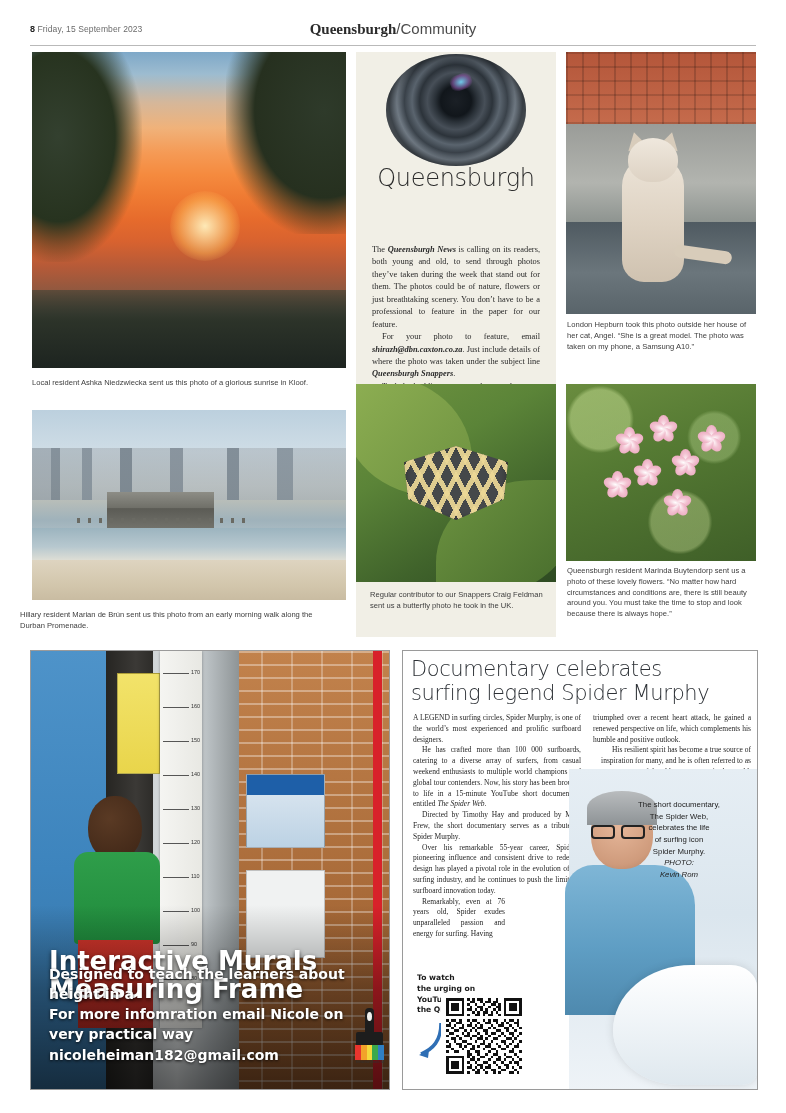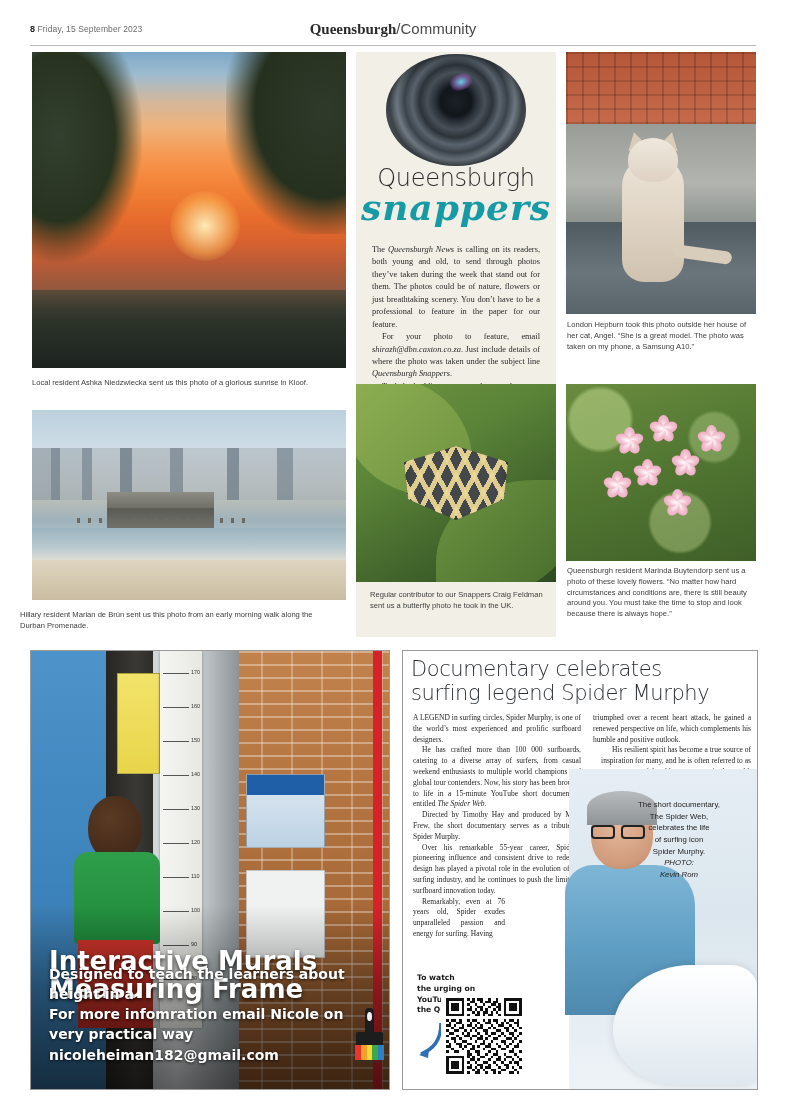--- a/index.html
+++ b/index.html
@@ -135,21 +135,21 @@
     font-family: "DejaVu Serif", serif; font-style: italic; font-weight: 600;
     letter-spacing: 1px;
   }
   #snappers-body {
     position: absolute; left: 16px; top: 192px; width: 168px;
     font-family: "Liberation Serif", serif;
     font-size: 8.4px; line-height: 1.48; color: #2a2a2a; text-align: justify;
   }
   #snappers-body p { text-indent: 10px; margin: 0; }
   #snappers-body p:first-child { text-indent: 0; }
-  #snappers-body i { font-style: italic; }
+  #snappers-body i { font-style: italic; font-weight: bold; }
 
   
   #photo-cat {
     left: 566px; top: 52px; width: 190px; height: 262px;
     background: linear-gradient(180deg,#b5563b 0%, #c2674a 26%, #8a8d8a 27%, #9aa0a0 62%, #57636a 63%, #6e7a80 100%);
   }
   #photo-cat .tiles {
     position: absolute; left: 0; top: 0; width: 100%; height: 72px;
     background:
       repeating-linear-gradient(90deg, rgba(0,0,0,.16) 0 2px, rgba(0,0,0,0) 2px 16px),
@@ -455,21 +455,20 @@
   <div class="water"></div>
   <div class="sand"></div>
 </div>
 <div class="cap" style="left:20px; top:610px; width:310px;">Hillary resident Marian de Brún sent us this photo from an early morning walk along the Durban Promenade.</div>
 
 <div id="snappers-panel">
   <div id="lens">
     <div class="glint"></div>
   </div>
   <div id="snappers-title">Queensburgh</div>
-  <div id="snappers-script">snappers</div>
   <div id="snappers-body">
     <p>The <i>Queensburgh News</i> is calling on its readers, both young and old, to send through photos they’ve taken during the week that stand out for them. The photos could be of nature, flowers or just breathtaking scenery. You don’t have to be a professional to feature in the paper for our feature.</p>
     <p>For your photo to feature, email <i>shirazh@dbn.caxton.co.za</i>. Just include details of where the photo was taken under the subject line <i>Queensburgh Snappers</i>.</p>
     <p>To help budding amateur photographers, we are also urging those taking photos to include what device or camera the photo was taken on.</p>
   </div>
 </div>
 
 <div class="photo" id="photo-cat">
   <div class="tiles"></div>
   <div class="wall"></div>

